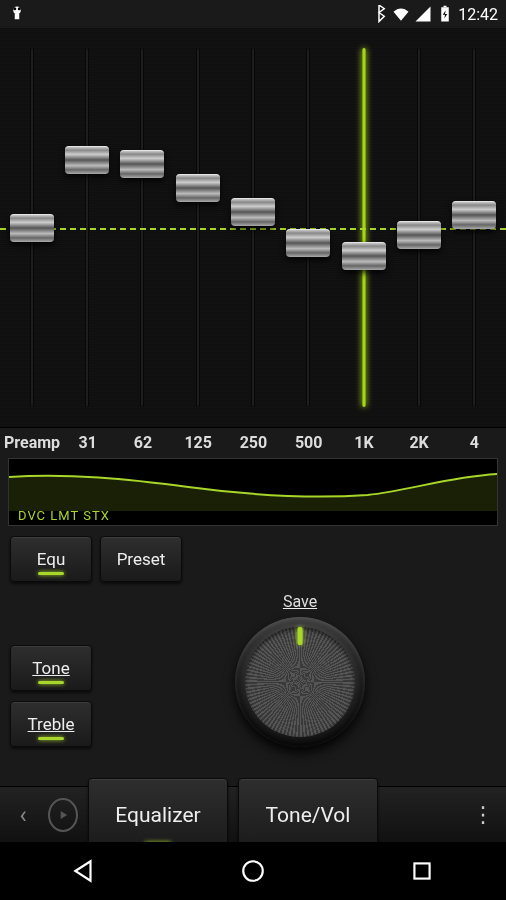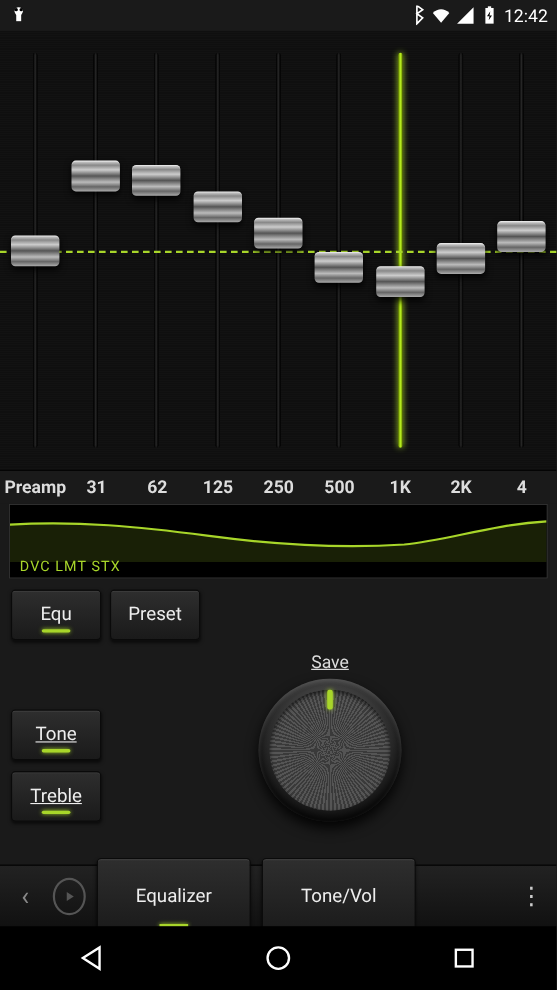--- a/index.html
+++ b/index.html
@@ -140,21 +140,21 @@
     display: flex; align-items: center; gap: 10px;
     padding: 0 8px;
     background: linear-gradient(180deg, #222, #111);
     border-top: 1px solid #000;
   }
   .bottom-tabs .icon-slot { width: 30px; display: flex; justify-content: center; }
   .bottom-tabs .tab-btn {
     flex: 0 0 auto; width: 140px;
     background: linear-gradient(180deg, #2e2e2e, #1a1a1a);
     border: 1px solid #0a0a0a; border-radius: 4px;
-    text-align: center; font-size: 17px; padding: 24px 0;
+    text-align: center; font-size: 21px; padding: 24px 0;
     box-shadow: inset 0 1px 0 rgba(255,255,255,.08), 0 2px 3px rgba(0,0,0,.6);
     position: relative;
   }
   .bottom-tabs .tab-btn.active::after {
     content: ""; position: absolute; left: 50%; transform: translateX(-50%);
     bottom: 6px; width: 26px; height: 3px; background: #a8d62a;
     box-shadow: 0 0 4px #a8d62a;
   }
   .play-circle {
     width: 34px; height: 34px; border: 2px solid #555; border-radius: 50%;

